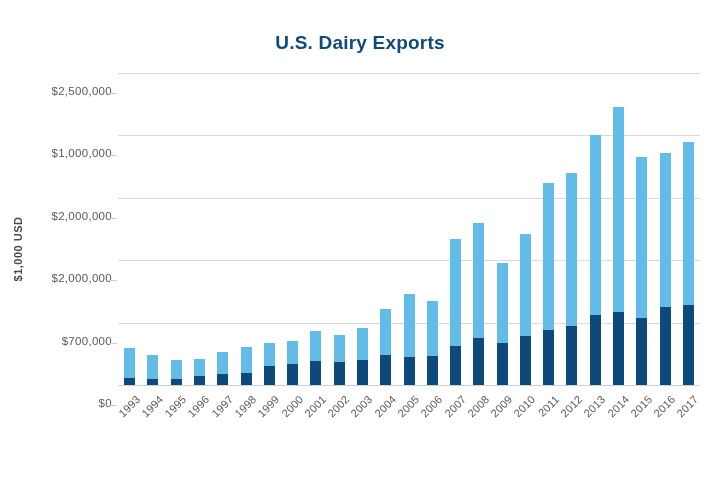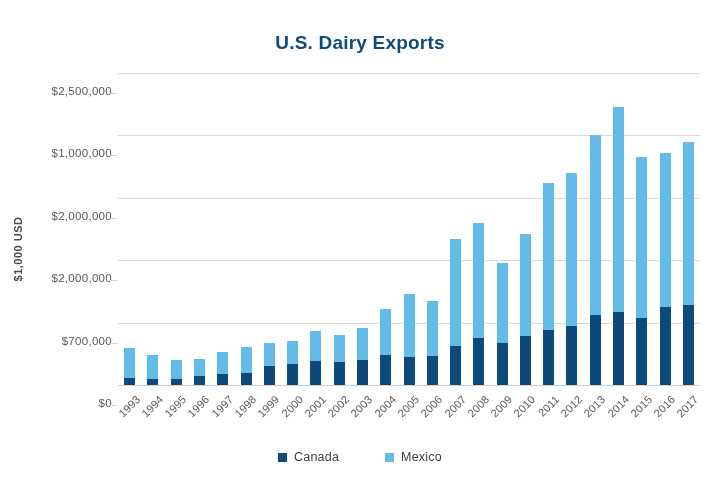--- a/index.html
+++ b/index.html
@@ -316,24 +316,14 @@
       <div class="xtick-label" style="left: 379.4px; top: 4px; width: 32px;">2010</div>
       <div class="xtick-label" style="left: 402.68px; top: 4px; width: 32px;">2011</div>
       <div class="xtick-label" style="left: 425.96px; top: 4px; width: 32px;">2012</div>
       <div class="xtick-label" style="left: 449.24px; top: 4px; width: 32px;">2013</div>
       <div class="xtick-label" style="left: 472.52px; top: 4px; width: 32px;">2014</div>
       <div class="xtick-label" style="left: 495.8px; top: 4px; width: 32px;">2015</div>
       <div class="xtick-label" style="left: 519.08px; top: 4px; width: 32px;">2016</div>
       <div class="xtick-label" style="left: 542.36px; top: 4px; width: 32px;">2017</div>
     </div>
 
-  <div id="legend">
-      <div class="legend-item">
-        <span class="legend-swatch" style="background: rgb(14, 74, 121);"></span>
-        <span class="legend-label">Canada</span>
-      </div>
-      <div class="legend-item">
-        <span class="legend-swatch" style="background: rgb(99, 187, 232);"></span>
-        <span class="legend-label">Mexico</span>
-      </div>
-    </div>
 
 </div>
 
 </body></html>

